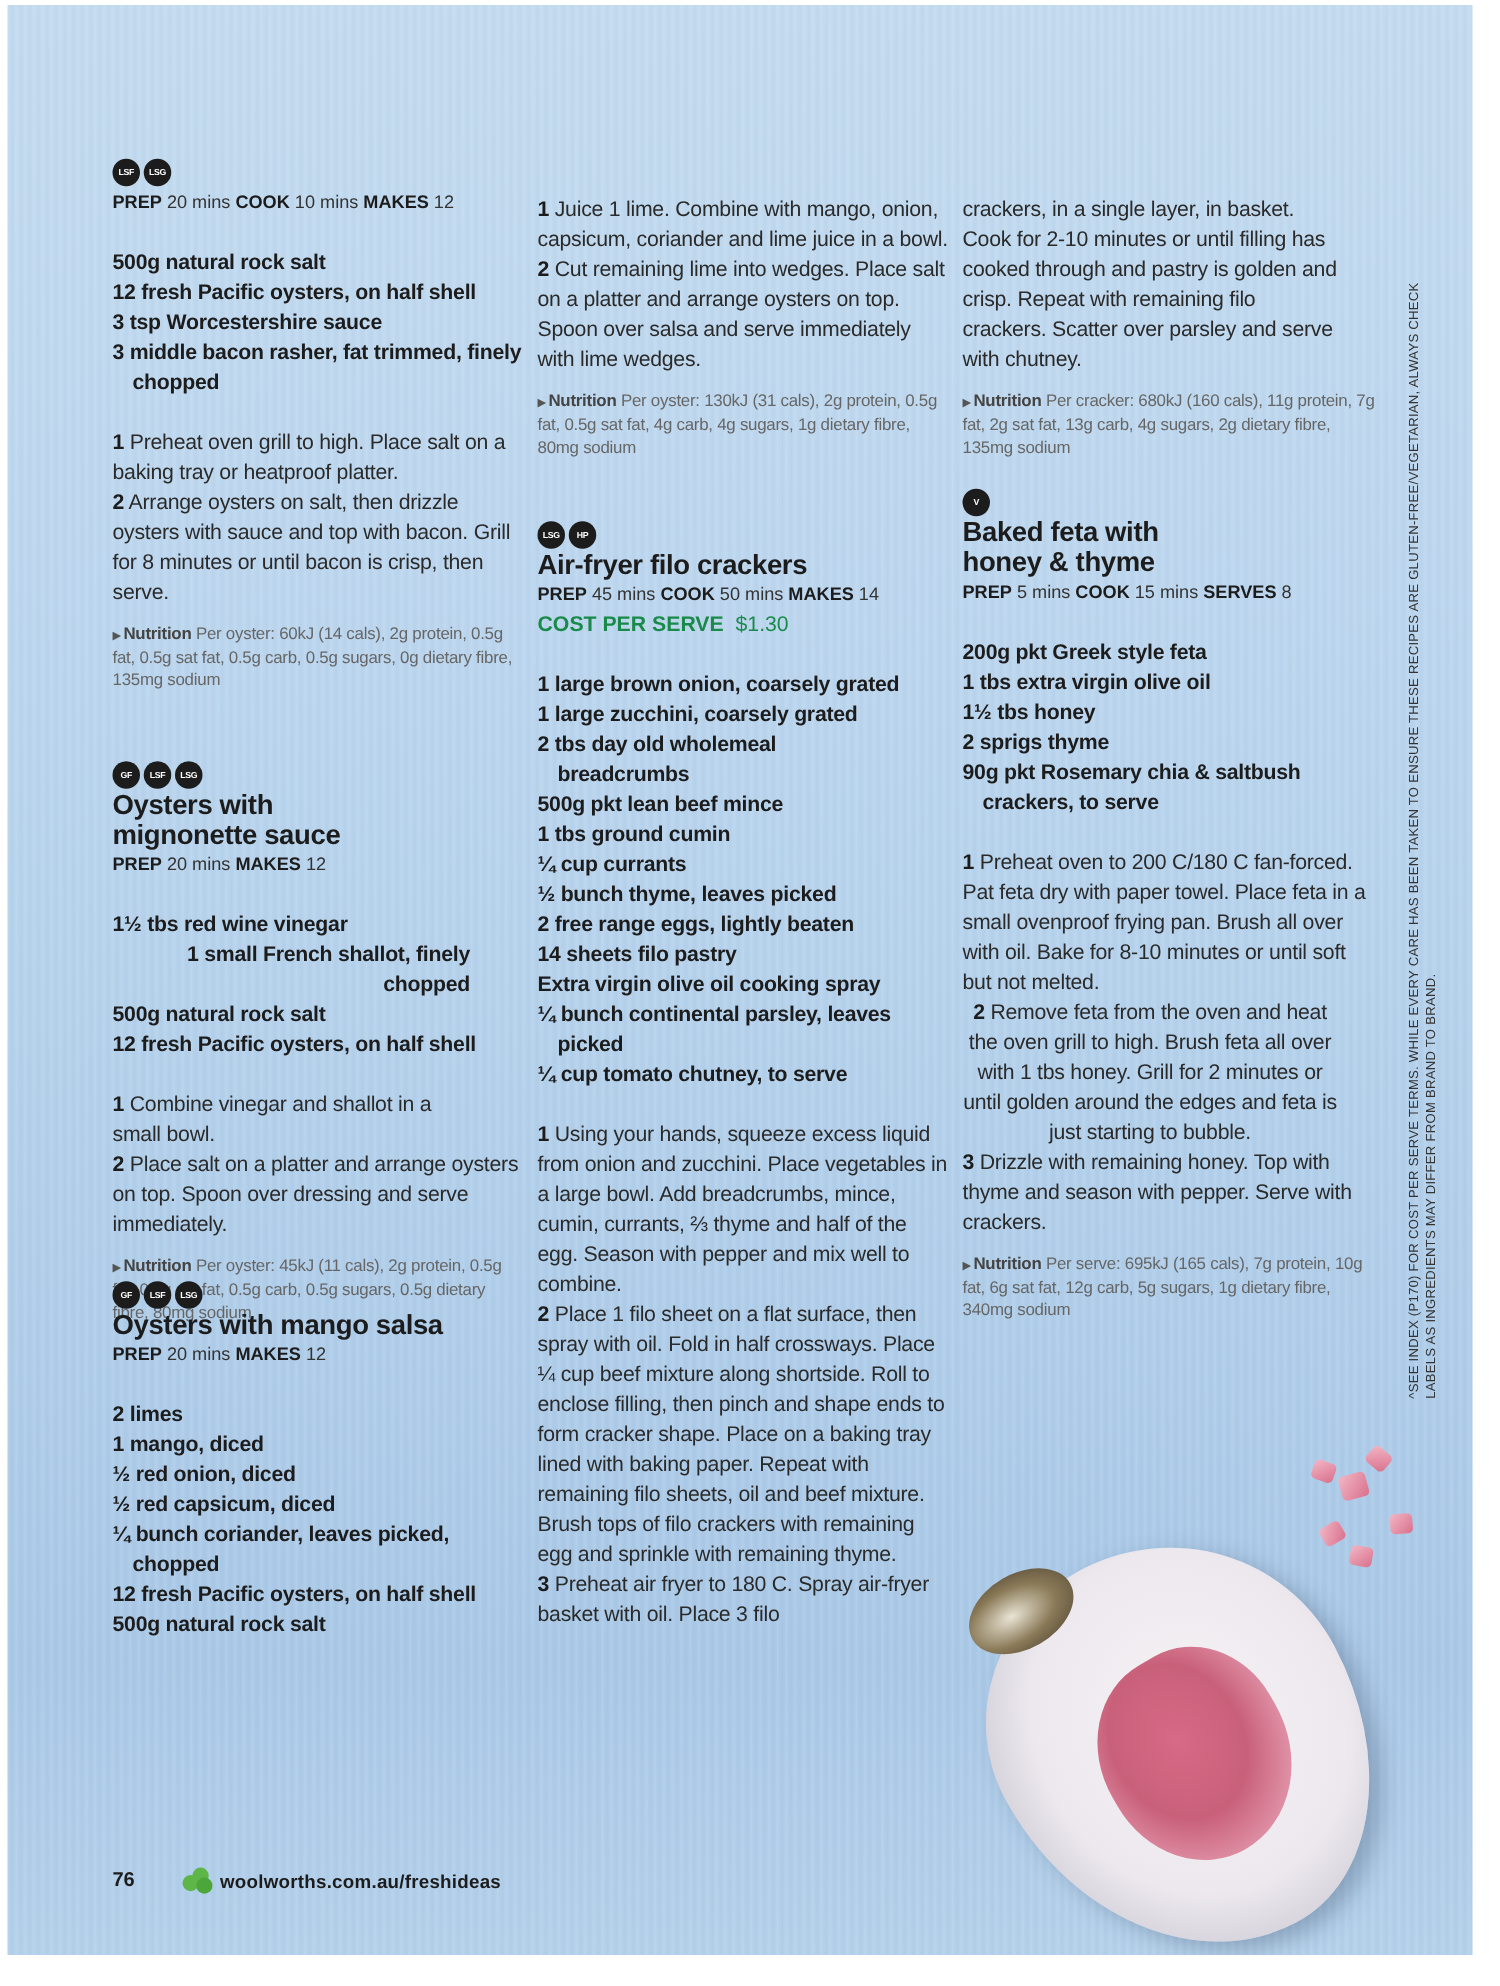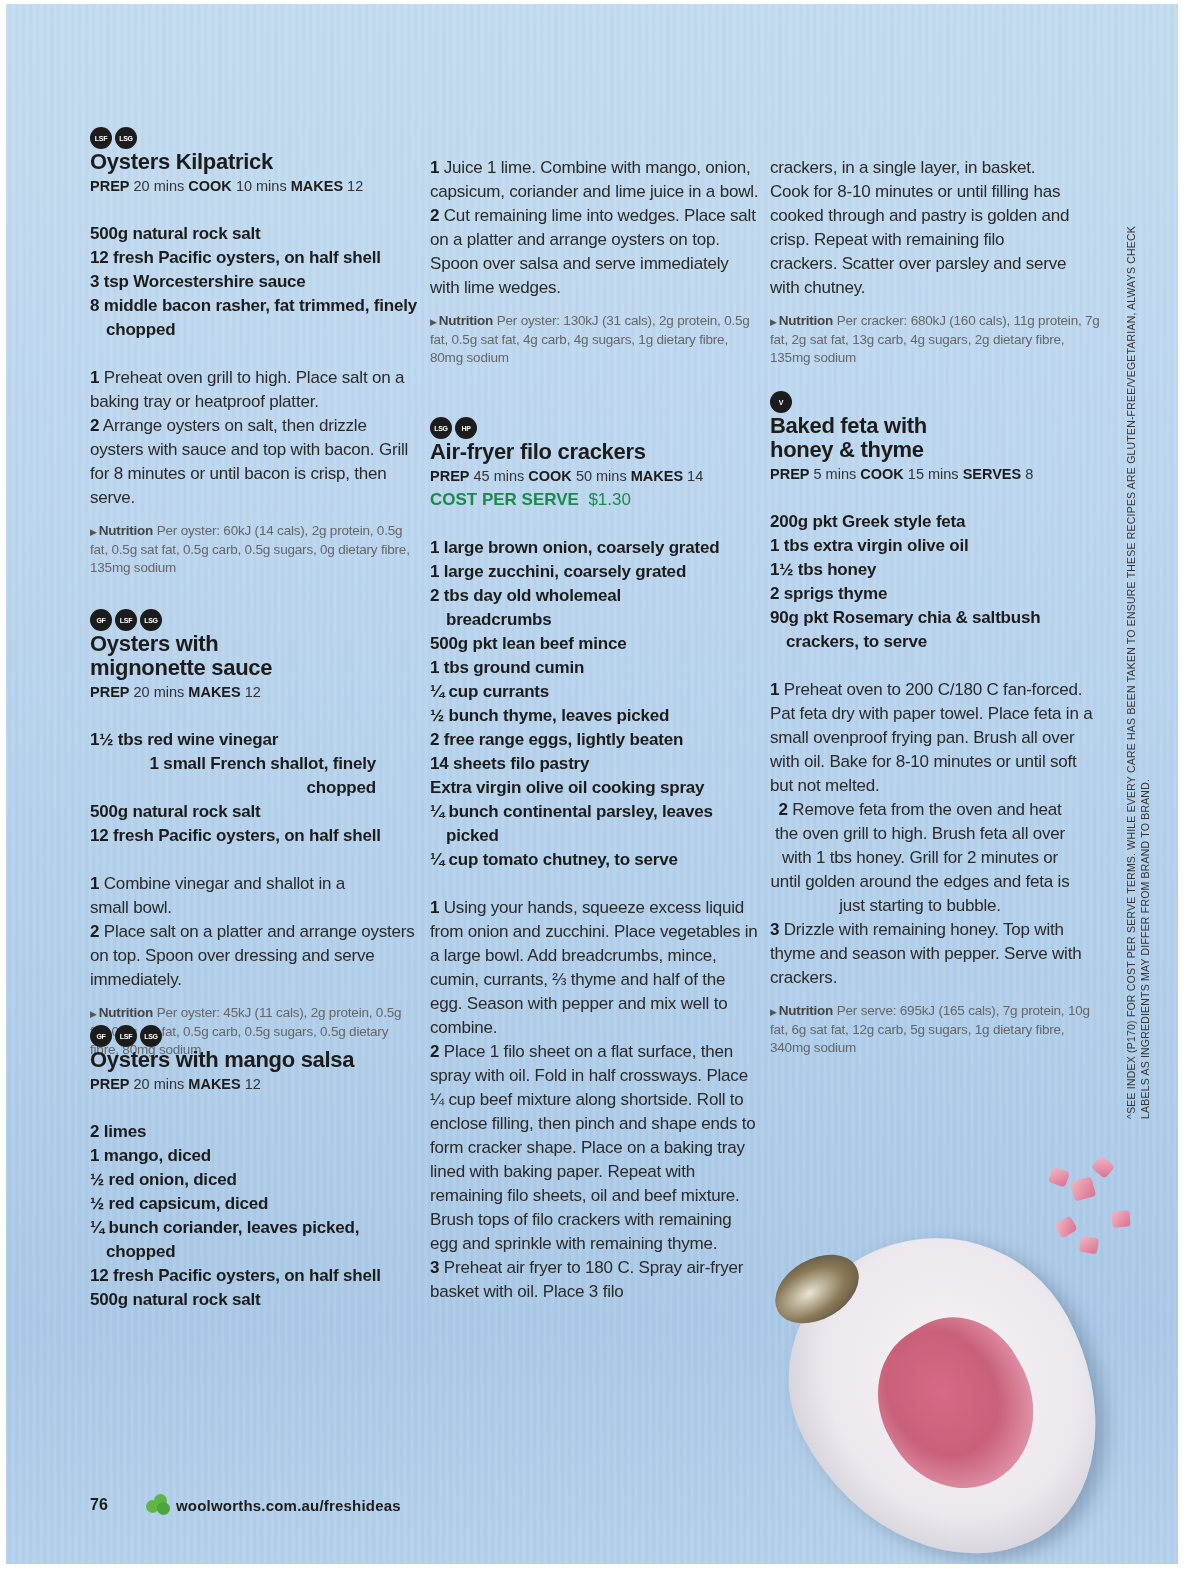--- a/index.html
+++ b/index.html
@@ -105,35 +105,34 @@
 
 <div class="page">
 
   <div class="col col1">
 
     <div class="recipe" style="top:122px;">
       <div class="badges">
         <span class="badge">LSF</span>
         <span class="badge">LSG</span>
       </div>
-      <h2 class="title">Oysters Kilpatrick</h2>
       <div class="meta">
         <b>PREP</b>
         <span>20 mins</span>
         <b>COOK</b>
         <span>10 mins</span>
         <b>MAKES</b>
         <span>12</span>
       </div>
       <div class="gap"></div>
       <ul class="ingredients">
         <li>500g natural rock salt</li>
         <li>12 fresh Pacific oysters, on half shell</li>
         <li>3 tsp Worcestershire sauce</li>
-        <li>8 middle bacon rasher, fat trimmed, finely chopped</li>
+        <li>3 middle bacon rasher, fat trimmed, finely chopped</li>
       </ul>
       <div class="gap"></div>
       <div class="method">
         <p><span class="num">1</span> <span>Preheat oven grill to high. Place salt on a baking tray or heatproof platter.</span></p>
         <p><span class="num">2</span> <span>Arrange oysters on salt, then drizzle oysters with sauce and top with bacon. Grill for 8 minutes or until bacon is crisp, then serve.</span></p>
       </div>
       <div class="nutrition">
         <span class="tri">▶</span><b>Nutrition</b> <span>Per oyster: 60kJ (14 cals), 2g protein, 0.5g fat, 0.5g sat fat, 0.5g carb, 0.5g sugars, 0g dietary fibre, 135mg sodium</span>
       </div>
     </div>
@@ -245,21 +244,21 @@
         <p><span class="num">2</span> <span>Place 1 filo sheet on a flat surface, then spray with oil. Fold in half crossways. Place ¼ cup beef mixture along shortside. Roll to enclose filling, then pinch and shape ends to form cracker shape. Place on a baking tray lined with baking paper. Repeat with remaining filo sheets, oil and beef mixture. Brush tops of filo crackers with remaining egg and sprinkle with remaining thyme.</span></p>
         <p><span class="num">3</span> <span>Preheat air fryer to 180 C. Spray air-fryer basket with oil. Place 3 filo</span></p>
       </div>
     </div>
   </div>
 
   <div class="col col3">
 
     <div class="recipe" style="top:152px;">
       <div class="method">
-        <p style="width:300px;">crackers, in a single layer, in basket. Cook for 8-10 minutes or until filling has cooked through and pastry is golden and crisp. Repeat with remaining filo crackers. Scatter over parsley and serve with chutney.</p>
+        <p style="width:300px;">crackers, in a single layer, in basket. Cook for 2-10 minutes or until filling has cooked through and pastry is golden and crisp. Repeat with remaining filo crackers. Scatter over parsley and serve with chutney.</p>
       </div>
       <div class="nutrition">
         <span class="tri">▶</span><b>Nutrition</b> <span>Per cracker: 680kJ (160 cals), 11g protein, 7g fat, 2g sat fat, 13g carb, 4g sugars, 2g dietary fibre, 135mg sodium</span>
       </div>
     </div>
 
     <div class="recipe" style="top:386px;">
       <div class="badges">
         <span class="badge">V</span>
       </div>

